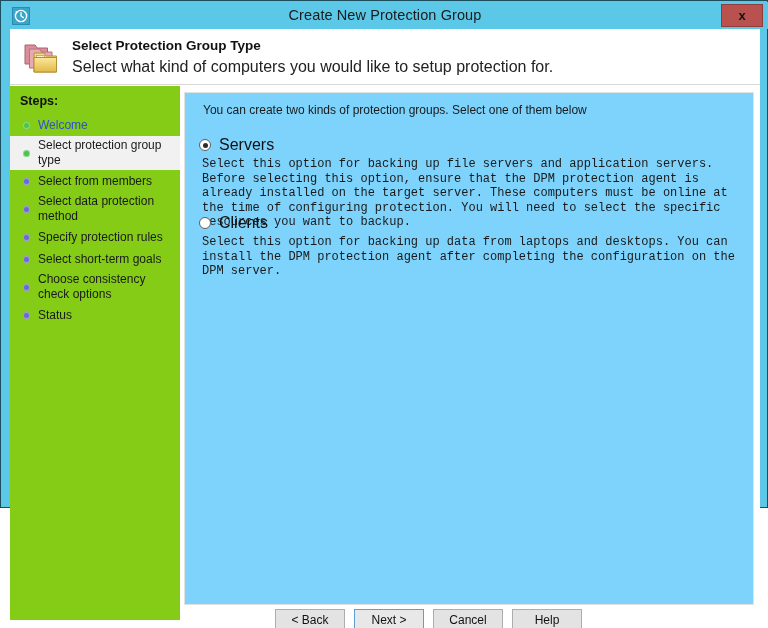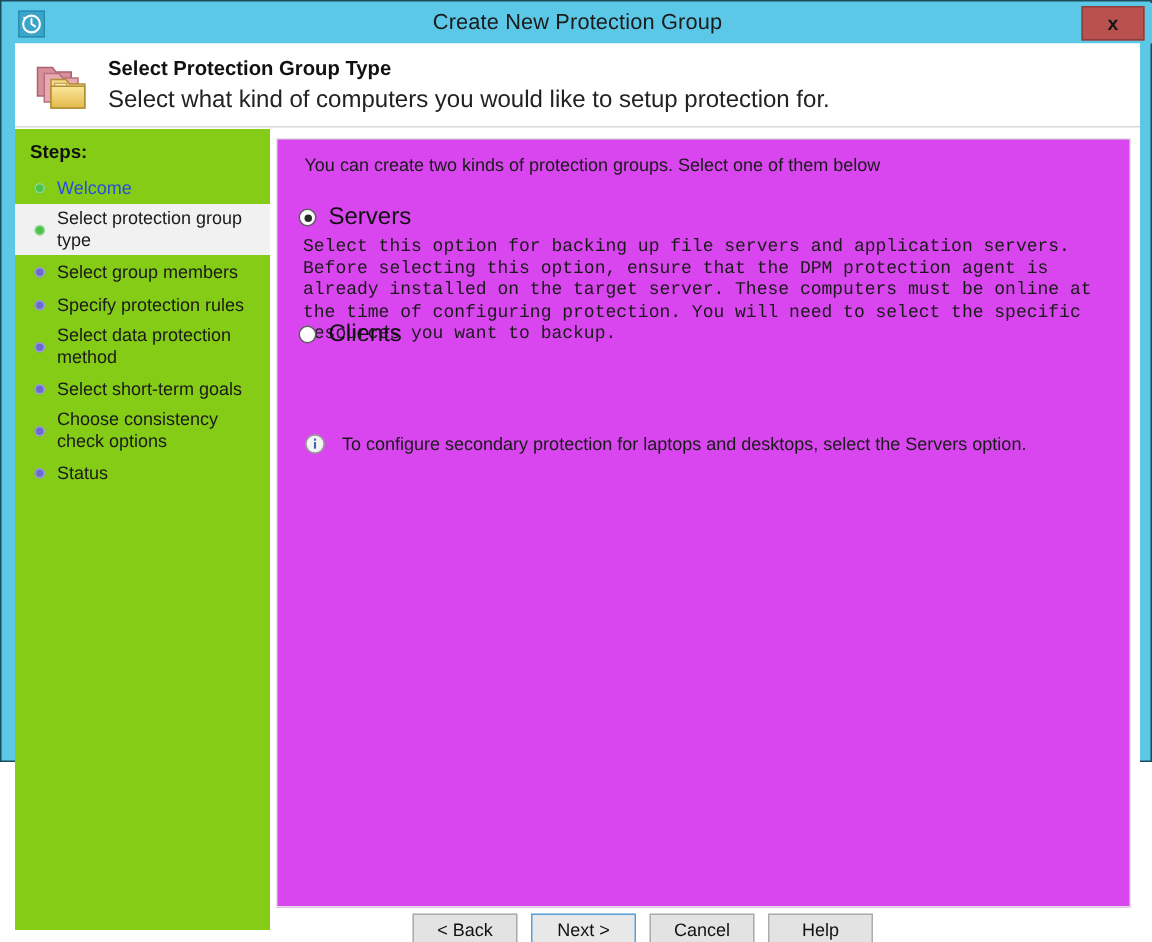--- a/index.html
+++ b/index.html
@@ -146,21 +146,21 @@
   }
   .step.done .bullet { background: #4ec24e; }
   .step .label { display: block; }
   .step.link .label { color: #2c4fd8; }
 
   
   .content {
     position: absolute;
     left: 174px; top: 63px;
     width: 570px; height: 513px;
-    background: #d946ef;
+    background: #7dd3fc;
     border: 1px solid #e2e2e2;
     box-sizing: border-box;
   }
   .intro {
     position: absolute;
     left: 18px; top: 10px;
     width: 535px;
     font-size: 12px;
     color: #1a1a1a;
   }
@@ -293,29 +293,29 @@
           <div class="step done link">
             <span class="bullet"></span>
             <span class="label">Welcome</span>
           </div>
           <div class="step done current">
             <span class="bullet"></span>
             <span class="label">Select protection group type</span>
           </div>
           <div class="step">
             <span class="bullet"></span>
-            <span class="label">Select group members</span>
+            <span class="label">Select from members</span>
+          </div>
+          <div class="step">
+            <span class="bullet"></span>
+            <span class="label">Select data protection method</span>
           </div>
           <div class="step">
             <span class="bullet"></span>
             <span class="label">Specify protection rules</span>
-          </div>
-          <div class="step">
-            <span class="bullet"></span>
-            <span class="label">Select data protection method</span>
           </div>
           <div class="step">
             <span class="bullet"></span>
             <span class="label">Select short-term goals</span>
           </div>
           <div class="step">
             <span class="bullet"></span>
             <span class="label">Choose consistency check options</span>
           </div>
           <div class="step">
@@ -334,32 +334,23 @@
           <span class="radio-label">Servers</span>
         </div>
         <div class="option-desc">Select this option for backing up file servers and application servers. Before selecting this option, ensure that the DPM protection agent is already installed on the target server. These computers must be online at the time of configuring protection. You will need to select the specific resources you want to backup.</div>
       </div>
 
       <div class="option clients">
         <div class="radio-row">
           <span class="radio"></span>
           <span class="radio-label">Clients</span>
         </div>
+        <div class="option-desc">Select this option for backing up data from laptops and desktops. You can install the DPM protection agent after completing the configuration on the DPM server.</div>
       </div>
 
-      <div class="note">
-        <span class="note-icon">
-          <svg width="14" height="14" viewBox="0 0 14 14">
-            <circle cx="7" cy="7" r="6.1" fill="#f4f4f4" stroke="#9a9a9a" stroke-width="1.1"></circle>
-            <rect x="6.3" y="5.7" width="1.4" height="4.4" fill="#3a66b5"></rect>
-            <rect x="6.3" y="3.3" width="1.4" height="1.5" fill="#3a66b5"></rect>
-          </svg>
-        </span>
-        <span class="note-text">To configure secondary protection for laptops and desktops, select the Servers option.</span>
-      </div>
     </div>
 
     <div class="btnbar" id="btnbar">
         <div class="btn">&lt; Back</div>
         <div class="btn default">Next &gt;</div>
         <div class="btn">Cancel</div>
         <div class="btn">Help</div>
       </div>
 
   </div>

